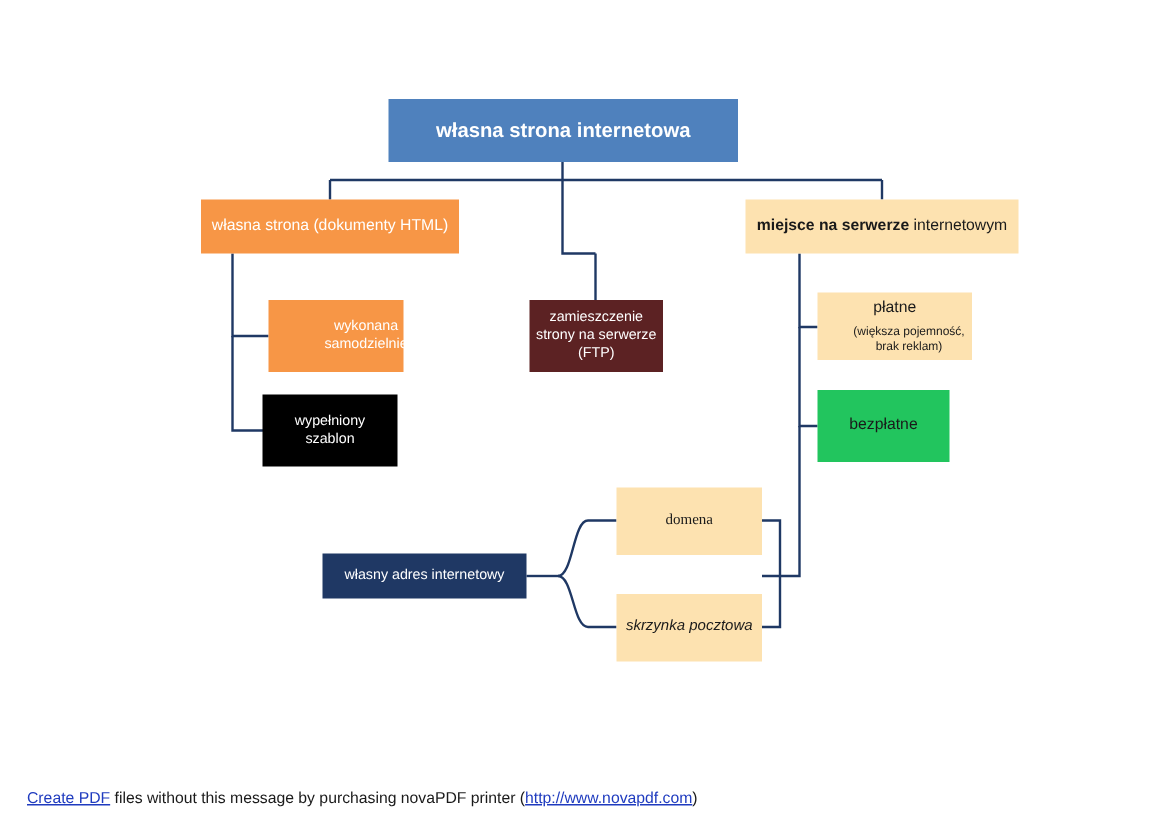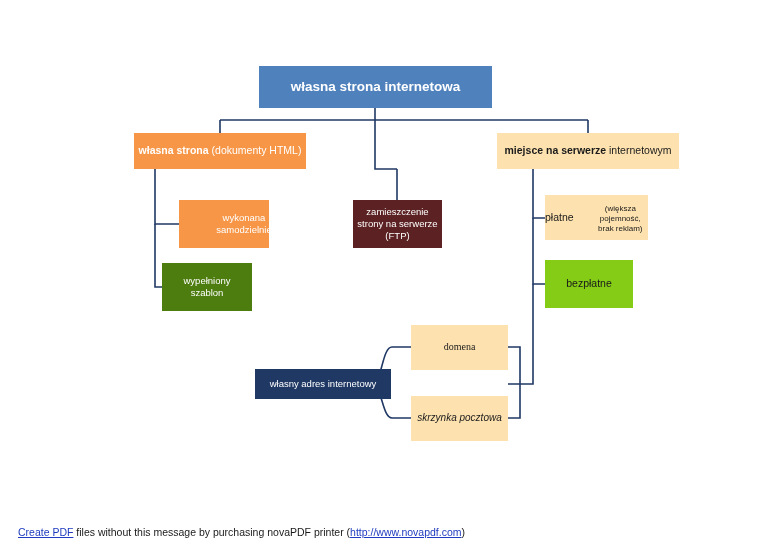--- a/index.html
+++ b/index.html
@@ -48,62 +48,62 @@
     font-size: 13.5px;
     font-weight: bold;
   }
   
   .n-own {
     left: 134px; top: 133px; width: 172px; height: 36px;
     background: #f79646;
     color: #ffffff;
     font-size: 10.5px;
   }
-  .n-own b { font-weight: bold; }
+  .n-own b { font-weight: normal; }
   
   .n-server {
     left: 497px; top: 133px; width: 182px; height: 36px;
     background: #fde2b0;
     color: #1a1a1a;
     font-size: 10.5px;
   }
   .n-server b { font-weight: bold; }
   
   .n-self {
     left: 179px; top: 200px; width: 90px; height: 48px;
     background: #f79646;
     color: #ffffff;
     font-size: 9.5px;
     padding-left: 40px;
   }
   .n-template {
-    left: 162px; top: 263px; width: 90px; height: 48px;
-    background: #4d7c0f;
+    left: 175px; top: 263px; width: 90px; height: 48px;
+    background: #000000;
     color: #ffffff;
     font-size: 9.5px;
     text-align: center;
   }
   
   .n-ftp {
     left: 353px; top: 200px; width: 89px; height: 48px;
     background: #5c2223;
     color: #ffffff;
     font-size: 9.5px;
   }
   
   .n-paid {
     left: 545px; top: 195px; width: 103px; height: 45px;
     background: #fde2b0;
     color: #1a1a1a;
     font-size: 9.5px;
-    flex-direction: row;
+    flex-direction: column;
   }
   .n-free {
     left: 545px; top: 260px; width: 88px; height: 48px;
-    background: #84cc16;
+    background: #22c55e;
     color: #1a1a1a;
     font-size: 9.5px;
     flex-direction: column;
   }
   .n-paid .head, .n-free .head {
     font-size: 10.5px;
     display: block;
   }
   .n-paid .sub, .n-free .sub {
     font-size: 8px;
@@ -111,21 +111,20 @@
     margin-top: 3px;
     line-height: 1.25;
     padding-left: 19px;
   }
   
   .n-address {
     left: 215px; top: 369px; width: 136px; height: 30px;
     background: #1f3864;
     color: #ffffff;
     font-size: 9.5px;
-    margin-left: 40px;
   }
   .n-domain {
     left: 411px; top: 325px; width: 97px; height: 45px;
     background: #fde2b0;
     color: #1a1a1a;
     font-size: 10px;
     font-family: Liberation Serif, serif;
   }
   .n-mail {
     left: 411px; top: 396px; width: 97px; height: 45px;

